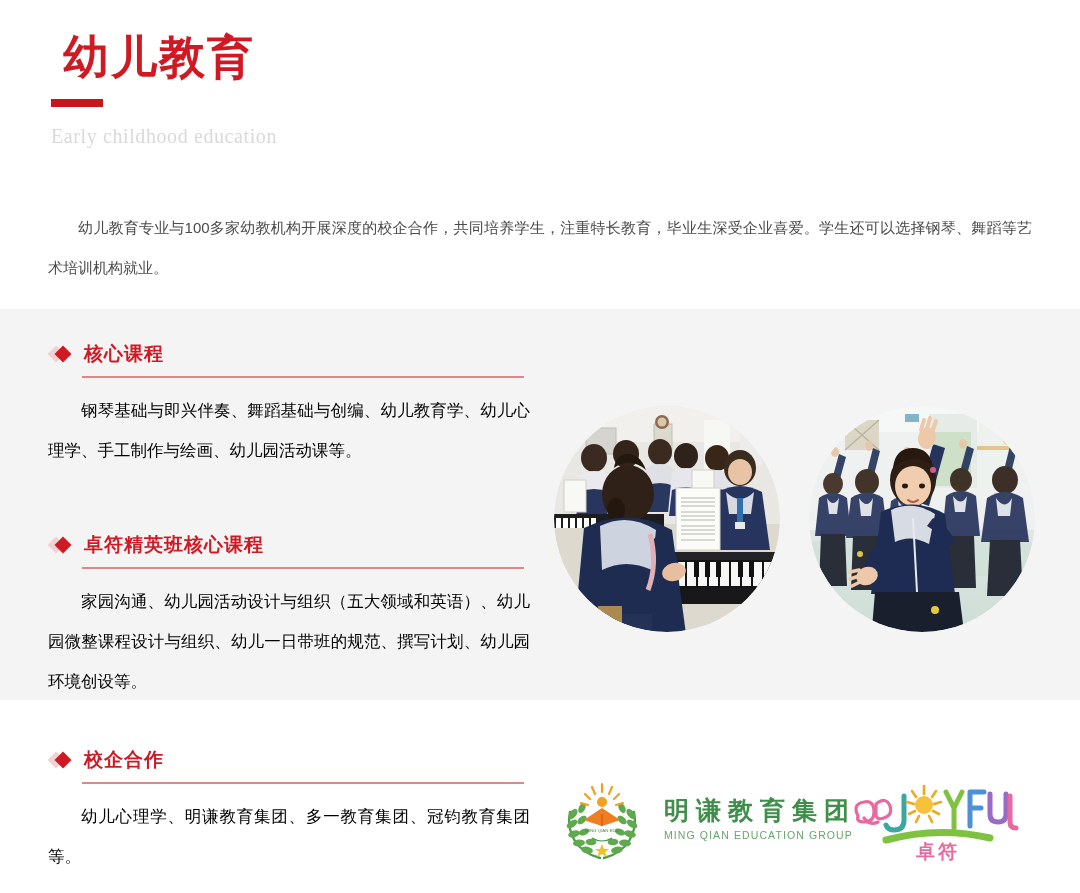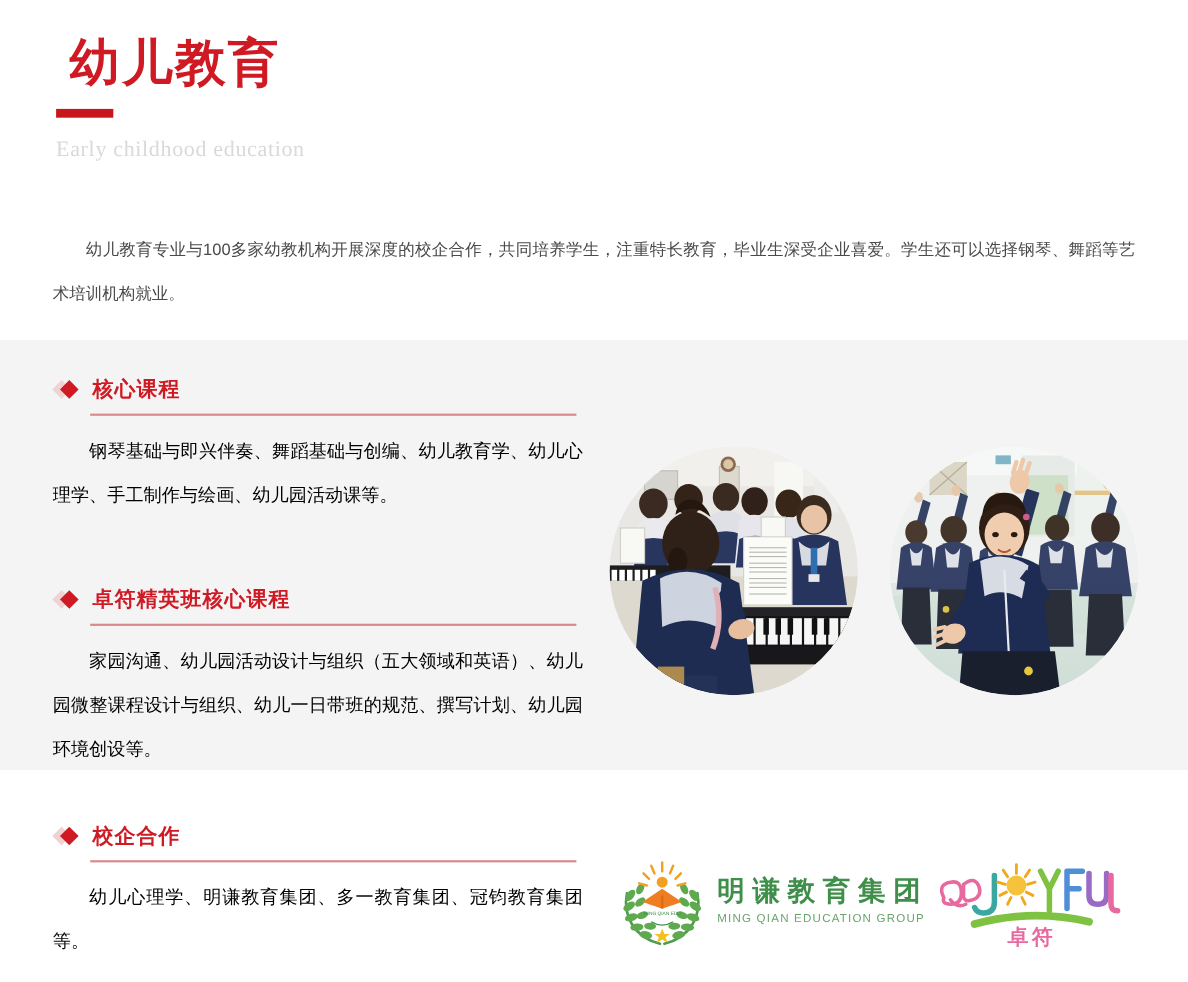--- a/index.html
+++ b/index.html
@@ -126,21 +126,21 @@
   .logos {
     position: absolute;
     left: 560px; top: 776px;
     width: 470px; height: 92px;
   }
   .logo-mingqian {
     position: absolute; left: 0; top: 2px;
     display: flex; align-items: center;
   }
   .mq-mark { width: 84px; height: 84px; flex: 0 0 84px; }
-  .mq-text { margin-left: 8px; }
+  .mq-text { margin-left: 20px; }
   .mq-cn {
     font-size: 25px;
     font-weight: bold;
     color: #3f8f4a;
     letter-spacing: 7px;
     line-height: 1.1;
     white-space: nowrap;
   }
   .mq-rule { height: 1px; background: #8fbf92; margin: 4px 0 3px 0; width: 176px; }
   .mq-en {

